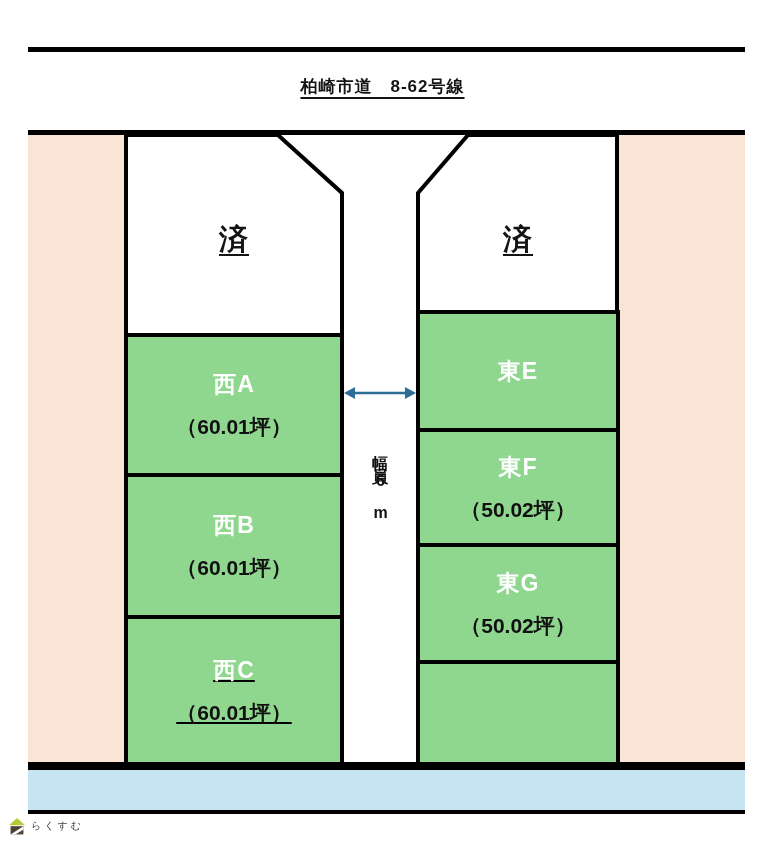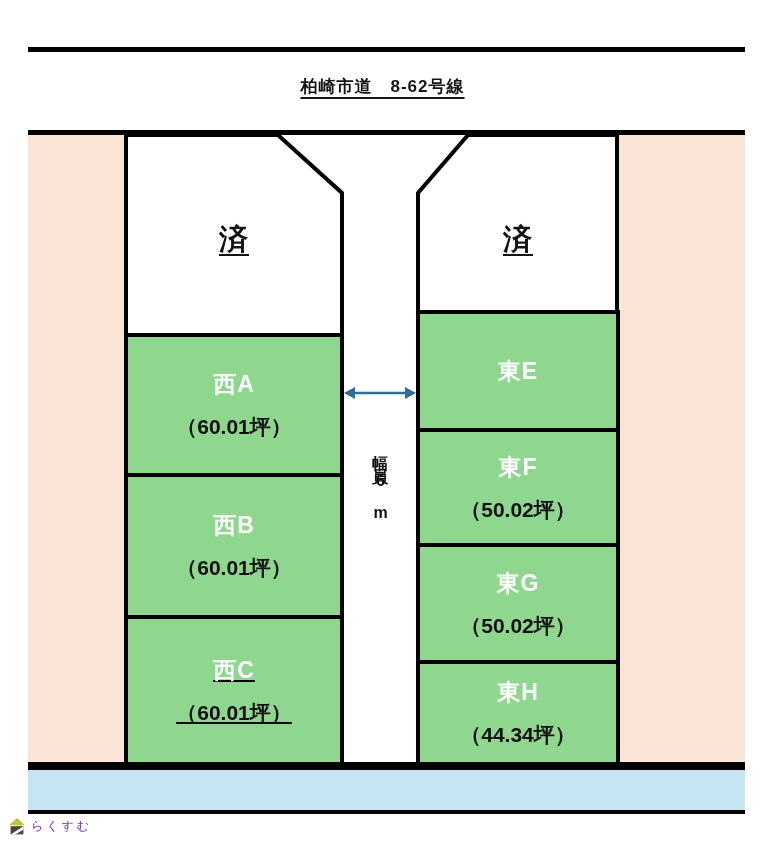--- a/index.html
+++ b/index.html
@@ -30,21 +30,21 @@
   .pe-f{left:418px;top:430px;width:200px;height:115px;}
   .pe-g{left:418px;top:545px;width:200px;height:117px;justify-content:center;}
   .pe-h{left:418px;top:662px;width:200px;height:102px;}
 
   .road-label-wrap{position:absolute;left:346px;top:442px;width:68px;height:145px;
     display:flex;align-items:flex-start;justify-content:center;}
   .road-label{writing-mode:vertical-rl;text-orientation:upright;
     font-size:16px;font-weight:bold;color:#111;letter-spacing:15px;line-height:1;}
 
   .logo{position:absolute;left:8px;top:817px;display:flex;align-items:center;gap:5px;}
-  .logo-text{font-size:12px;color:#6d28d9;letter-spacing:3px;}
+  .logo-text{font-size:10px;color:#404040;letter-spacing:3px;}
 </style>
 </head>
 <body>
 
 <div class="page">
 
   <svg class="diagram" width="765" height="842" viewBox="0 0 765 842">
 
     <rect x="28" y="47" width="717" height="5" fill="#000"></rect>
     <rect x="28" y="130" width="717" height="5" fill="#000"></rect>
@@ -101,24 +101,20 @@
     <div class="cell-name">東E</div>
   </div>
   <div class="cell pe-f">
     <div class="cell-name">東F</div>
     <div class="cell-area">（50.02坪）</div>
   </div>
   <div class="cell pe-g">
     <div class="cell-name">東G</div>
     <div class="cell-area">（50.02坪）</div>
   </div>
-  <div class="cell pe-h">
-    <div class="cell-name">東H</div>
-    <div class="cell-area">（44.34坪）</div>
-  </div>
 
   <div class="road-label-wrap">
     <span class="road-label">幅員6m</span>
   </div>
 
   <div class="logo">
     <svg width="18" height="18" viewBox="0 0 18 18">
       <polygon points="9,1 17,8.2 1,8.2" fill="#B7C93B"></polygon>
       <rect x="2.6" y="9.2" width="12.8" height="8.2" fill="#4E4237"></rect>
       <polygon points="2.6,17.4 15.4,9.2 15.4,12.4 7.4,17.4" fill="#ffffff"></polygon>

